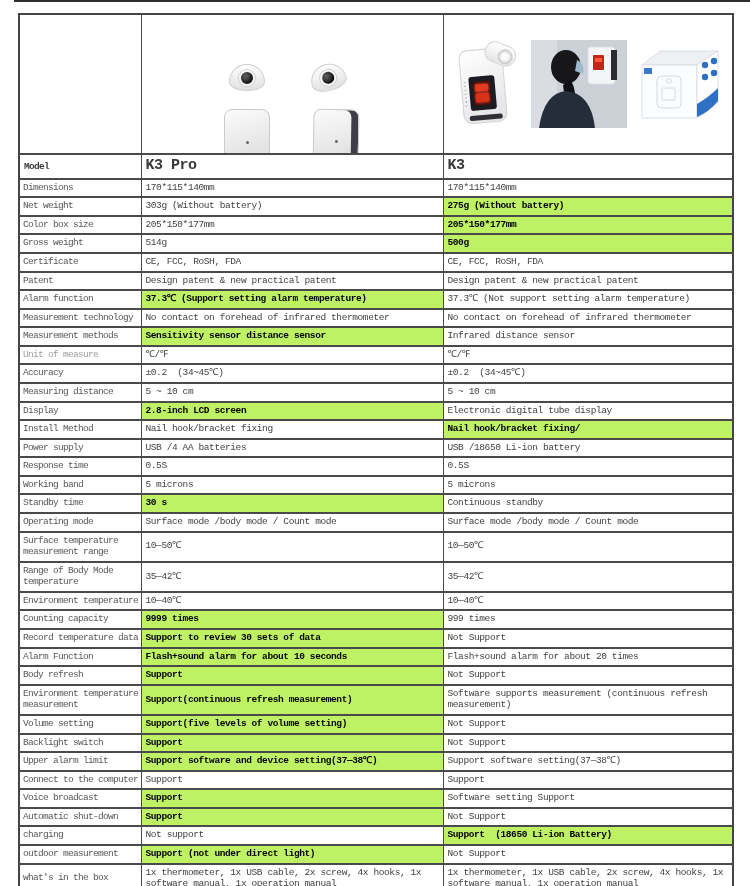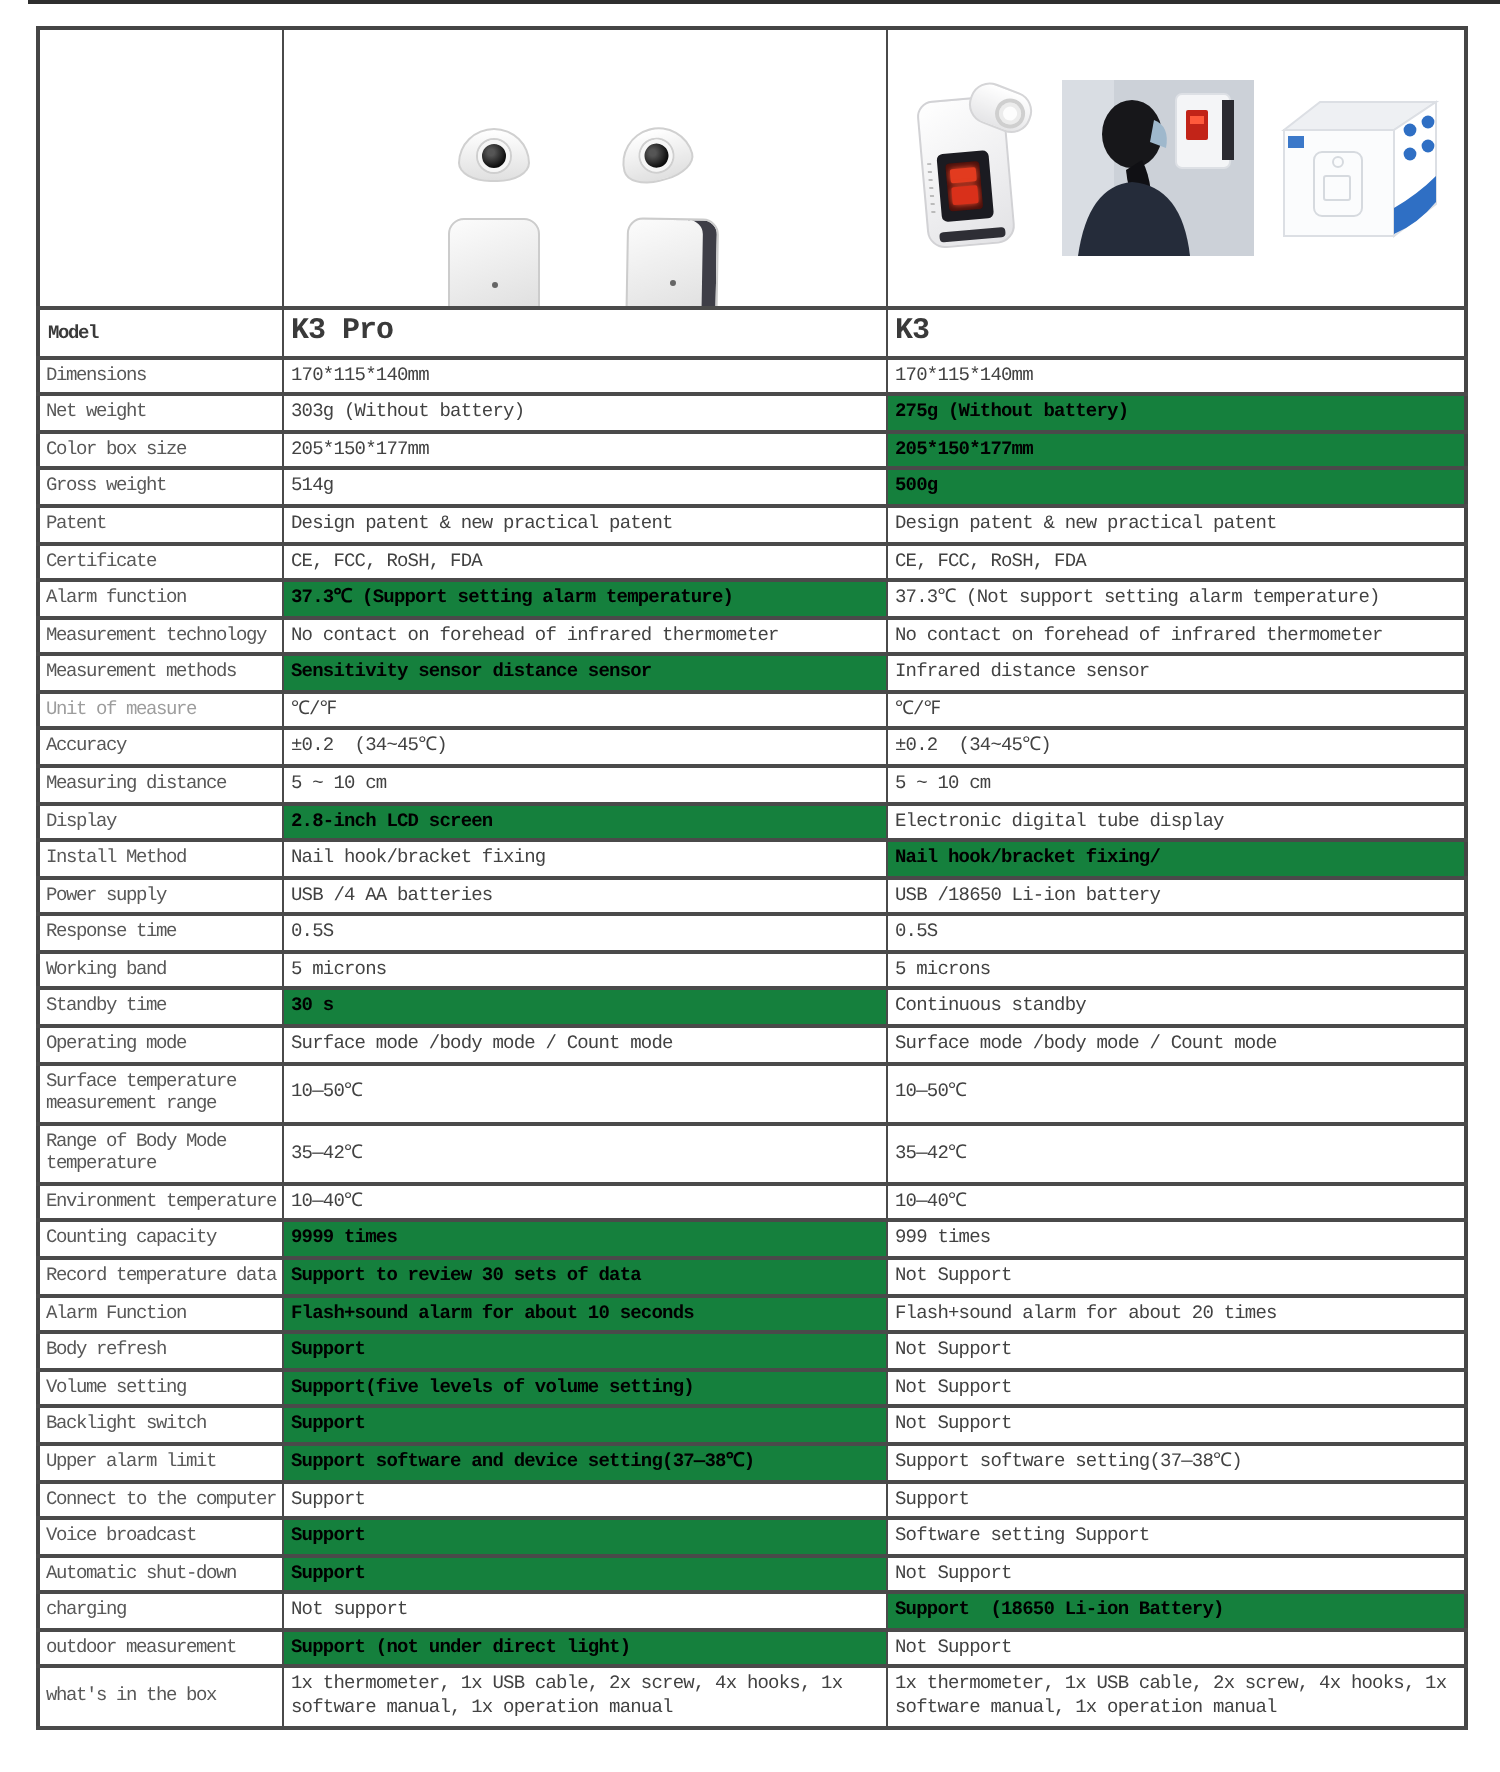--- a/index.html
+++ b/index.html
@@ -11,21 +11,21 @@
   .sheet { position:absolute; top:13px; left:18px; }
   table.spec { border-collapse:collapse; table-layout:fixed; width:714px; background:#fff; border:2px solid #454545; }
   td {
     border:1px solid #4a4a4a; border-bottom-width:2px;
     padding:2px 4px 3px; vertical-align:middle;
     font-size:9.5px; letter-spacing:-0.4px; line-height:1.22; color:#424242;
     white-space:pre-wrap; word-wrap:break-word; overflow:hidden;
   }
   td.label-cell { color:#585858; padding:2px 2px 3px 3px; letter-spacing:-0.7px; }
   td.muted { color:#9d9d9d; }
-  td.green { background:#15803d; font-weight:bold; color:#000; }
+  td.green { background:#bef264; font-weight:bold; color:#000; }
   tr.model-row td { font-size:15px; letter-spacing:-0.5px; color:#3a3a3a; padding:2px 4px;font-weight:bold; }
   tr.model-row td.label-cell { font-size:9.5px; letter-spacing:-0.7px; }
   tr.image-row td { height:92px; padding:2px; }
   .img-wrap { display:flex; align-items:center; justify-content:center; gap:34px; height:100%; }
   .img-wrap.tight { gap:8px; }
 
   
   .dev { position:relative; width:56px; height:86px; }
   .dev-head {
     width:34px; height:25px; margin:0 auto; position:relative; z-index:2;
@@ -171,30 +171,30 @@
           <td class="label-cell">Color box size</td>
           <td>205*150*177mm</td>
           <td class="green">205*150*177mm</td>
         </tr>
         <tr>
           <td class="label-cell">Gross weight</td>
           <td>514g</td>
           <td class="green">500g</td>
         </tr>
         <tr>
+          <td class="label-cell">Certificate</td>
+          <td>CE, FCC, RoSH, FDA</td>
+          <td>CE, FCC, RoSH, FDA</td>
+        </tr>
+        <tr>
           <td class="label-cell">Patent</td>
           <td>Design patent &amp; new practical patent</td>
           <td>Design patent &amp; new practical patent</td>
         </tr>
         <tr>
-          <td class="label-cell">Certificate</td>
-          <td>CE, FCC, RoSH, FDA</td>
-          <td>CE, FCC, RoSH, FDA</td>
-        </tr>
-        <tr>
           <td class="label-cell">Alarm function</td>
           <td class="green">37.3℃ (Support setting alarm temperature)</td>
           <td>37.3℃ (Not support setting alarm temperature)</td>
         </tr>
         <tr>
           <td class="label-cell">Measurement technology</td>
           <td>No contact on forehead of infrared thermometer</td>
           <td>No contact on forehead of infrared thermometer</td>
         </tr>
         <tr>
@@ -281,20 +281,25 @@
           <td class="label-cell">Alarm Function</td>
           <td class="green">Flash+sound alarm for about 10 seconds</td>
           <td>Flash+sound alarm for about 20 times</td>
         </tr>
         <tr>
           <td class="label-cell">Body refresh</td>
           <td class="green">Support</td>
           <td>Not Support</td>
         </tr>
         <tr>
+          <td class="label-cell">Environment temperature measurement</td>
+          <td class="green">Support(continuous refresh measurement)</td>
+          <td>Software supports measurement (continuous refresh measurement)</td>
+        </tr>
+        <tr>
           <td class="label-cell">Volume setting</td>
           <td class="green">Support(five levels of volume setting)</td>
           <td>Not Support</td>
         </tr>
         <tr>
           <td class="label-cell">Backlight switch</td>
           <td class="green">Support</td>
           <td>Not Support</td>
         </tr>
         <tr>

